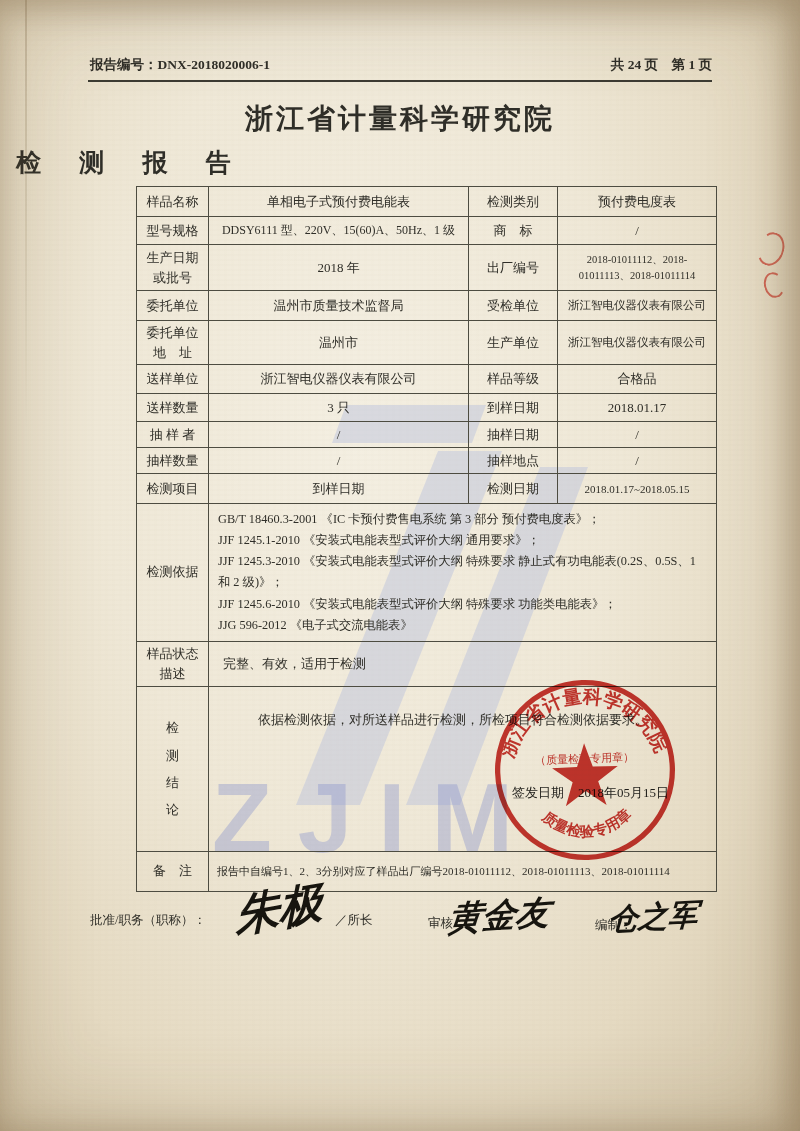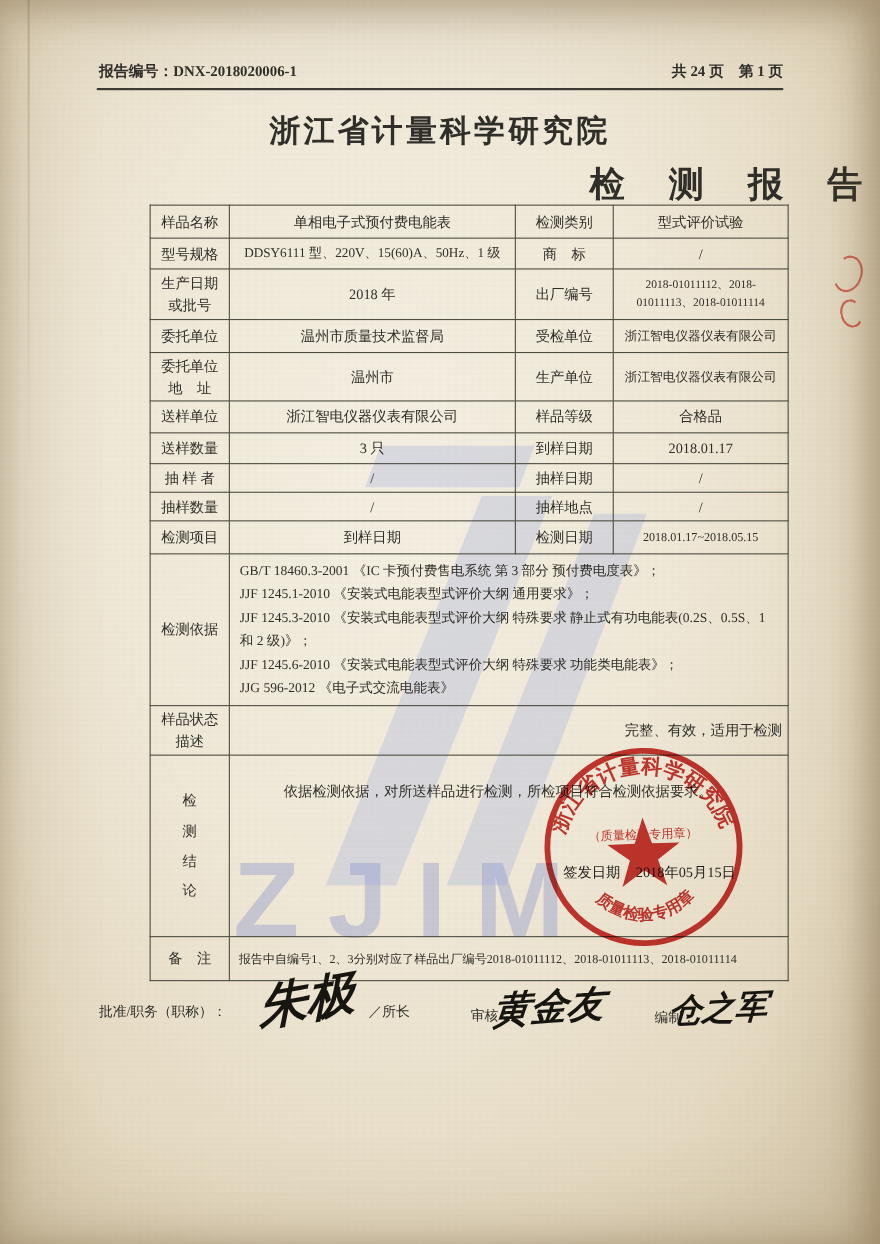--- a/index.html
+++ b/index.html
@@ -21,38 +21,38 @@
   }
   .fold-line{ position:absolute; left:25px; top:0; width:2px; height:430px;
     background:linear-gradient(180deg, rgba(140,120,90,.35), rgba(140,120,90,0)); z-index:1; }
 
   
   .hdr{ position:absolute; top:56px; left:90px; right:88px; display:flex;
         justify-content:space-between; font-size:13.5px; font-weight:bold; z-index:3; }
   .hdr-rule{ position:absolute; top:80px; left:88px; right:88px; height:2px; background:#3c3b33; z-index:3; }
   .org-title{ position:absolute; top:100px; left:0; width:100%; text-align:center;
         font-size:28px; font-weight:bold; letter-spacing:3px; z-index:3; }
-  .doc-title{ position:absolute; top:146px; left:0; width:100%; text-align:right;
-        font-size:32px; font-weight:bold; letter-spacing:16px; text-indent:16px; z-index:3; }
+  .doc-title{ position:absolute; top:146px; left:0; width:100%; text-align:left;
+        font-size:25px; font-weight:bold; letter-spacing:16px; text-indent:16px; z-index:3; }
 
   
   .wm-logo{ position:absolute; left:288px; top:405px; z-index:1; opacity:.42; }
   .wm-text{ position:absolute; left:212px; top:762px; z-index:1;
         font-family:Liberation Sans, sans-serif; font-weight:bold; font-size:98px;
         letter-spacing:26px; color:rgba(142,153,206,.42); }
 
   
   table.main{ position:absolute; left:112px; top:186px; width:580px; z-index:2;
         border-collapse:collapse; table-layout:fixed; background:transparent;margin-left:24px; }
   td{ border:1.6px solid #4d4c41; font-size:13px; text-align:center; vertical-align:middle;
       padding:2px 5px; overflow:hidden; }
   td.lbl{ font-size:13px; padding:2px 3px; }
   td.small-num{ font-size:10.5px; line-height:1.5; }
   td.basis-val{ text-align:left; font-size:12.3px; line-height:1.72; padding:5px 6px 5px 9px; }
-  td.state-val{ text-align:right; padding-left:14px; }
+  td.state-val{ text-align:left; padding-left:14px; }
   .vlabel{ width:16px; margin:0 auto; word-break:break-all; line-height:2.1; }
   .wraplabel{ width:52px; margin:0 auto; word-break:break-all; line-height:1.5; }
   td.concl-cell{ vertical-align:top; }
   .concl-text{ text-align:left; padding:20px 56px 0 44px; line-height:1.65; font-size:13px; }
   td.remark-val{ font-size:11px; text-align:left; padding-left:8px; white-space:nowrap; }
 
   
   .issue-date{ position:absolute; left:512px; top:784px; z-index:4; font-size:13px;
         display:flex; gap:14px; color:#1f1e1a; }
   .stamp{ position:absolute; left:489px; top:674px; width:192px; height:192px; z-index:5;
@@ -100,21 +100,21 @@
       <col style="width:72px">
       <col style="width:260px">
       <col style="width:89px">
       <col style="width:159px">
     </colgroup>
   <tbody>
       <tr style="height:30px">
     <td class="lbl">样品名称</td>
     <td>单相电子式预付费电能表</td>
     <td class="lbl">检测类别</td>
-    <td>型式评价试验</td>
+    <td>预付费电度表</td>
   </tr>
   <tr style="height:28px">
     <td class="lbl">型号规格</td>
     <td style="font-size:12px">DDSY6111 型、220V、15(60)A、50Hz、1 级</td>
     <td class="lbl">商　标</td>
     <td>/</td>
   </tr>
   <tr style="height:46px">
     <td class="lbl">
           <div class="wraplabel">生产日期或批号</div>

